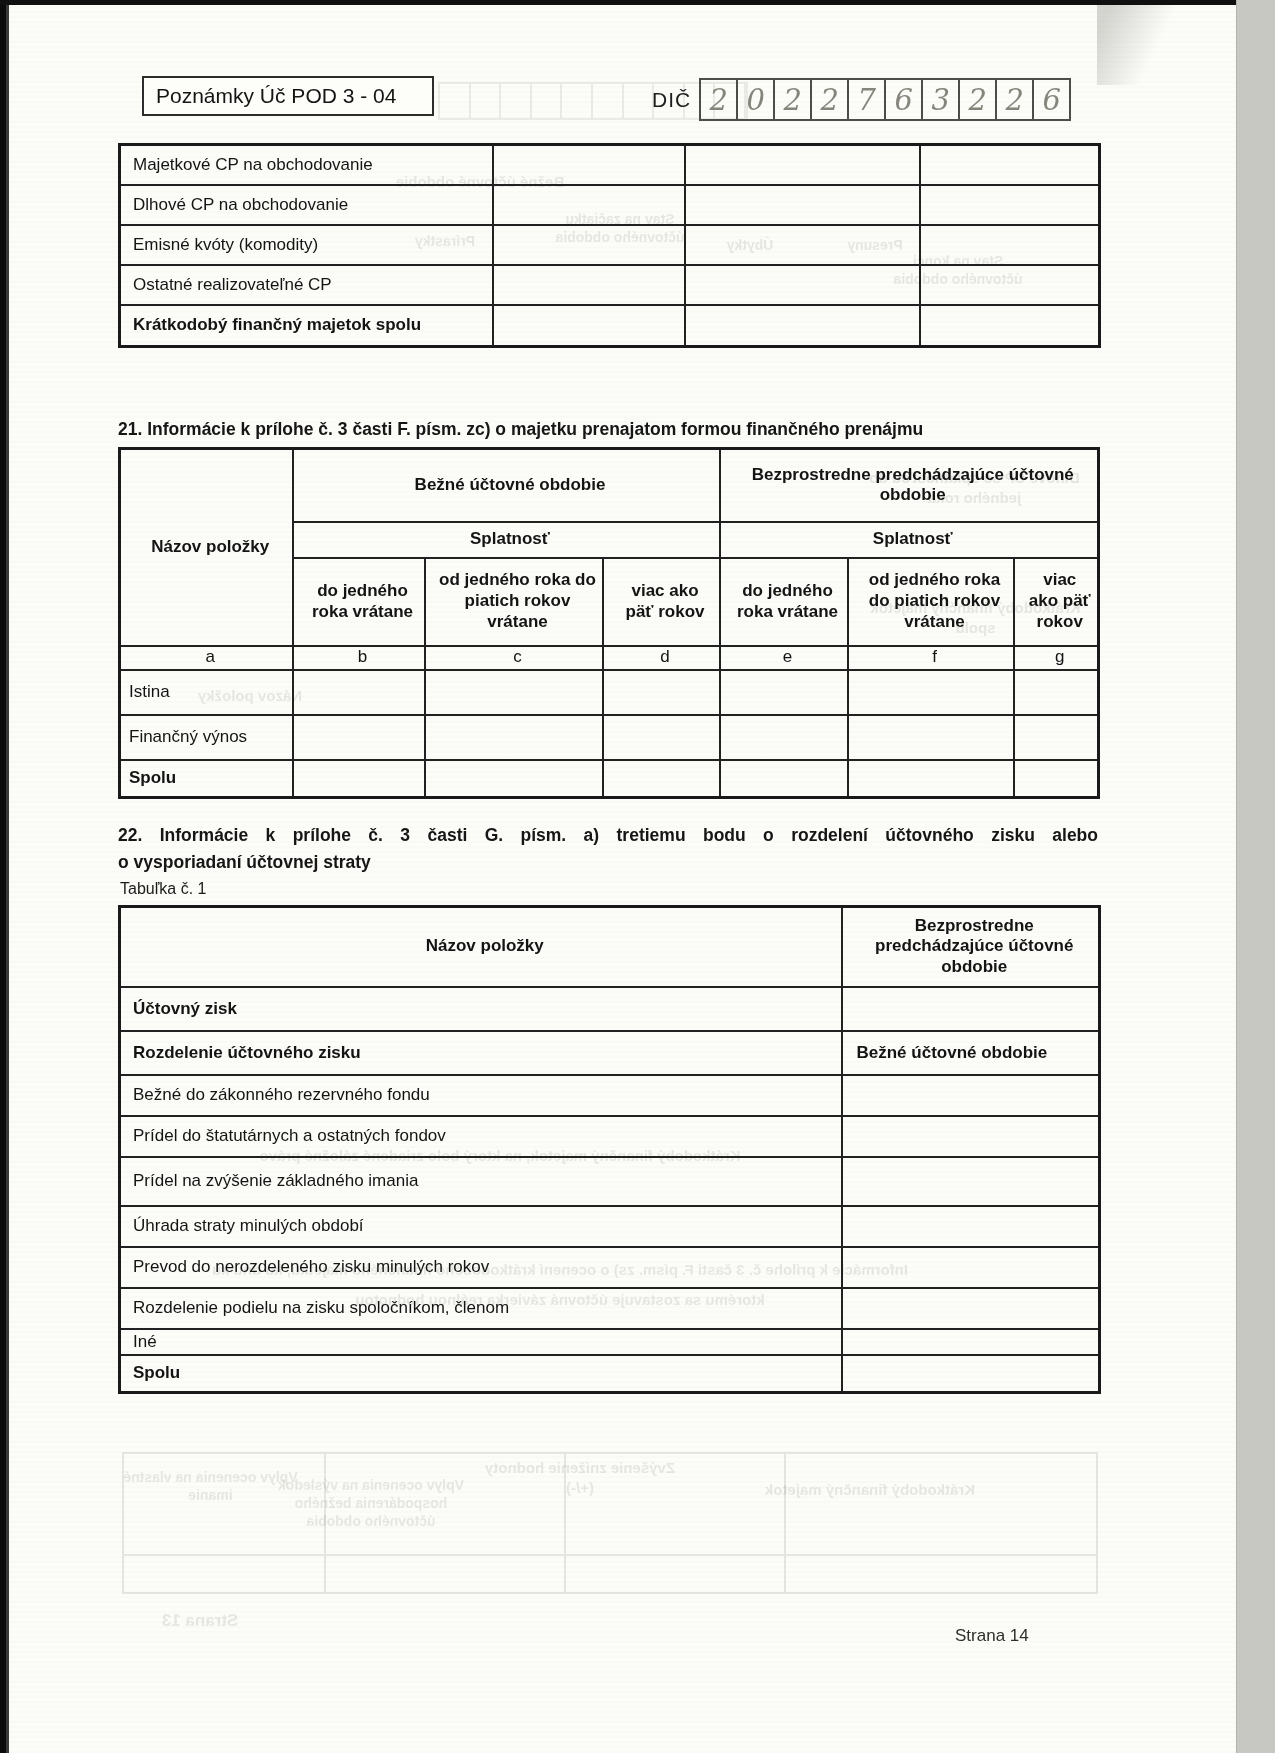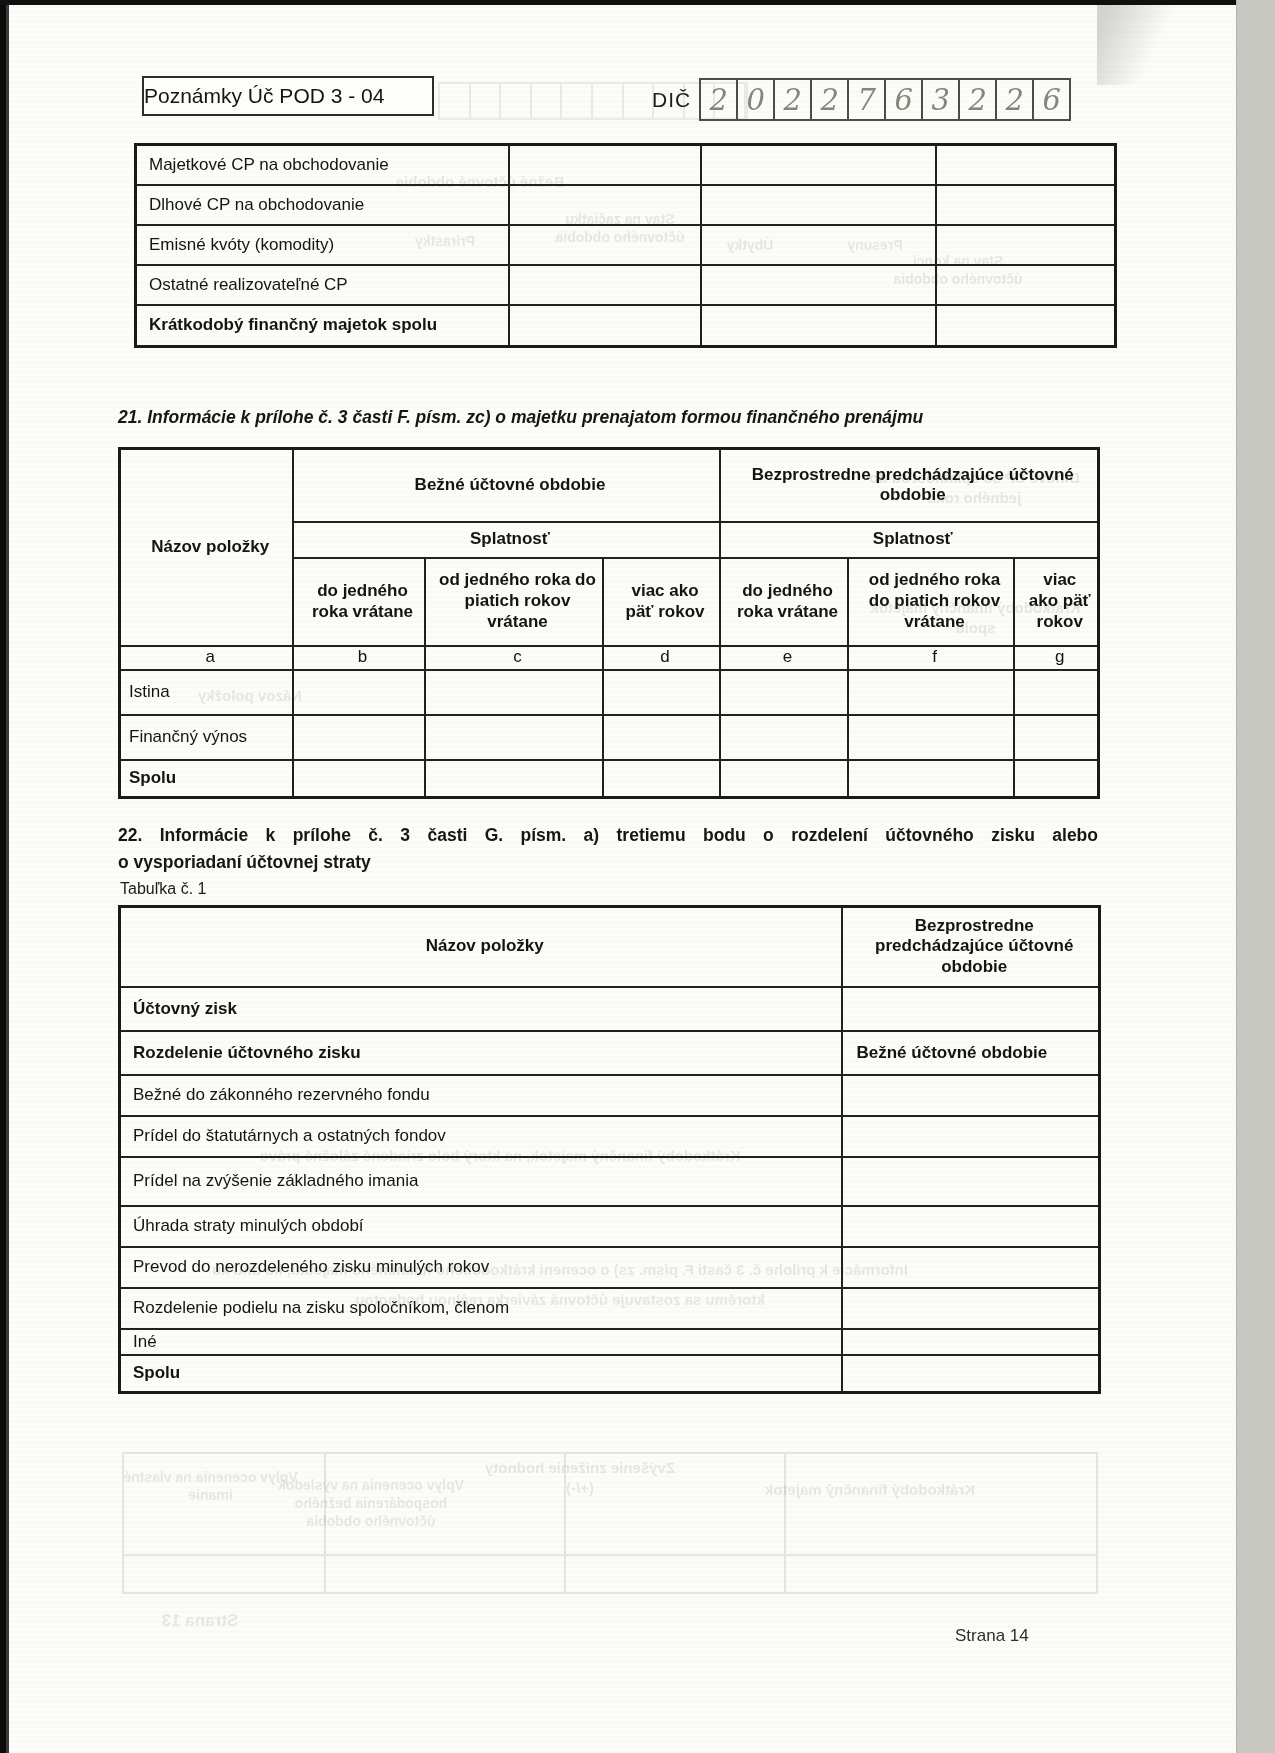--- a/index.html
+++ b/index.html
@@ -13,39 +13,39 @@
     color:#141414;
   }
   .edge-left{position:absolute;left:0;top:0;width:9px;height:1753px;background:linear-gradient(90deg,#0b0b0b 0 6px,#3a3a38 6px 9px);}
   .edge-top{position:absolute;left:0;top:0;width:1275px;height:5px;background:#101010;}
   .band-right{position:absolute;right:0;top:0;width:38px;height:1753px;background:#c8c8c3;border-left:1px solid #b3b3ae;}
   .corner-shade{position:absolute;right:38px;top:5px;width:140px;height:80px;
     background:linear-gradient(115deg, rgba(180,180,175,0.55) 0 8%, rgba(252,252,248,0) 45%);}
 
   
   .title-box{position:absolute;left:142px;top:76px;width:292px;height:40px;box-sizing:border-box;
-    border:2px solid #2c2c2c;background:#fdfdfa;font-size:21px;line-height:36px;padding-left:0;white-space:nowrap;}
+    border:2px solid #2c2c2c;background:#fdfdfa;font-size:21px;line-height:36px;padding-left:12px;white-space:nowrap;}
   .dic-wrap{position:absolute;left:652px;top:78px;display:flex;align-items:center;}
   .dic-label{font-size:21px;color:#1e1e1e;margin-right:10px;letter-spacing:1px;}
   .dic-cells{display:flex;}
   .dic-cell{width:39px;height:43px;box-sizing:border-box;border:2px solid #4c4c48;margin-left:-2px;
     display:flex;align-items:center;justify-content:center;
     font-family:"DejaVu Serif",serif;font-style:italic;font-size:29px;color:#85857c;}
   .ghost-boxes{position:absolute;left:438px;top:82px;width:306px;height:34px;opacity:0.10;
     border:2px solid #555;background:repeating-linear-gradient(90deg, transparent 0 28.6px, #555 28.6px 30.6px);}
 
   
   table.scan{border-collapse:collapse;table-layout:fixed;position:absolute;background:transparent;}
   table.scan td{border:2px solid #212121;padding:0 4px 0 12px;font-size:17px;vertical-align:middle;overflow:hidden;}
   table.scan{border:3px solid #1a1a1a;}
   td.hdr{font-weight:bold;text-align:center;padding:2px 4px;line-height:1.22;}
   td.letter{text-align:center;font-size:15px;padding:0;line-height:1.1;}
   .bold{font-weight:bold;}
 
-  .t1{left:118px;top:143px;width:980px;margin-left:16px;}
+  .t1{left:118px;top:143px;width:980px;}
   .t21{left:118px;top:447px;width:979px;}
   .t22{left:118px;top:905px;width:980px;}
 
   .sec-heading{position:absolute;left:118px;width:980px;font-weight:bold;font-size:17.5px;color:#161616;line-height:27px;}
   .justify-line{text-align:justify;text-align-last:justify;}
   .tab-label{position:absolute;left:120px;top:880px;font-size:16px;color:#1b1b1b;}
   .page-num{position:absolute;left:955px;top:1626px;font-size:17px;color:#2e2e2c;}
 
   
   .bleed{position:absolute;transform:scaleX(-1);color:#5e5e56;opacity:0.13;filter:blur(0.4px);
@@ -141,21 +141,21 @@
     </tr>
     <tr style="height:42px">
       <td class="bold">Krátkodobý finančný majetok spolu</td>
       <td></td>
           <td></td>
           <td></td>
     </tr>
   </tbody>
     </table>
 
-  <div class="sec-heading" style="top:404px;font-style:italic;">21.  Informácie k prílohe č. 3 časti F. písm. zc) o majetku prenajatom formou finančného prenájmu</div>
+  <div class="sec-heading" style="top:416px;">21.  Informácie k prílohe č. 3 časti F. písm. zc) o majetku prenajatom formou finančného prenájmu</div>
 
   <table class="scan t21">
     <colgroup>
       <col style="width:173px">
         <col style="width:132px">
         <col style="width:178px">
         <col style="width:117px">
       <col style="width:128px">
         <col style="width:166px">
         <col style="width:85px">

